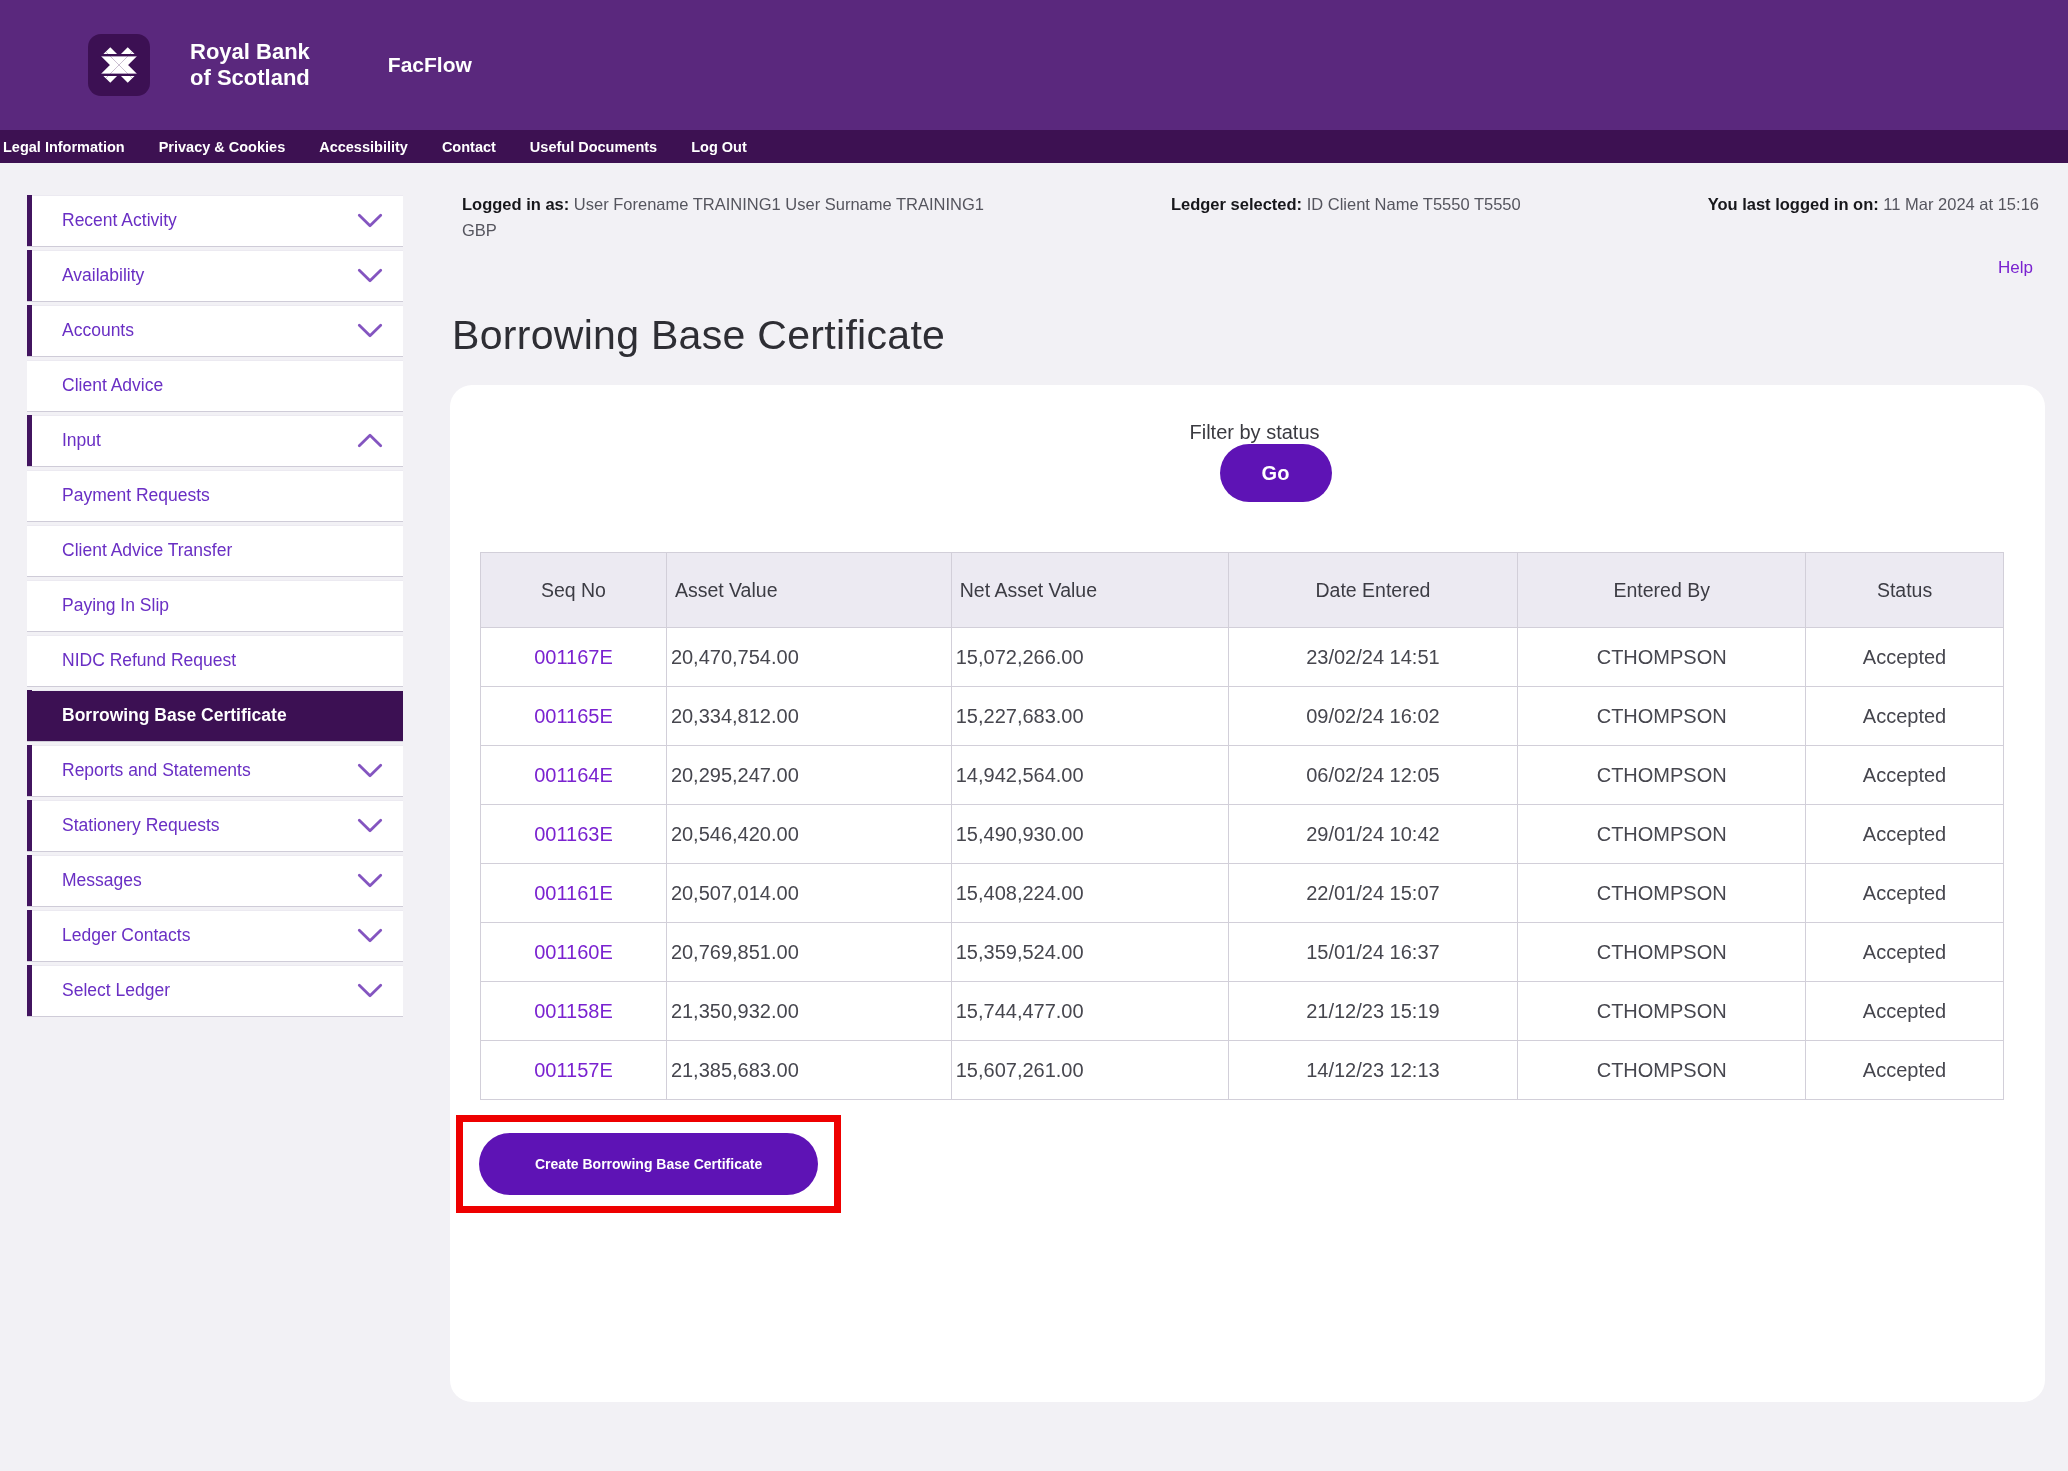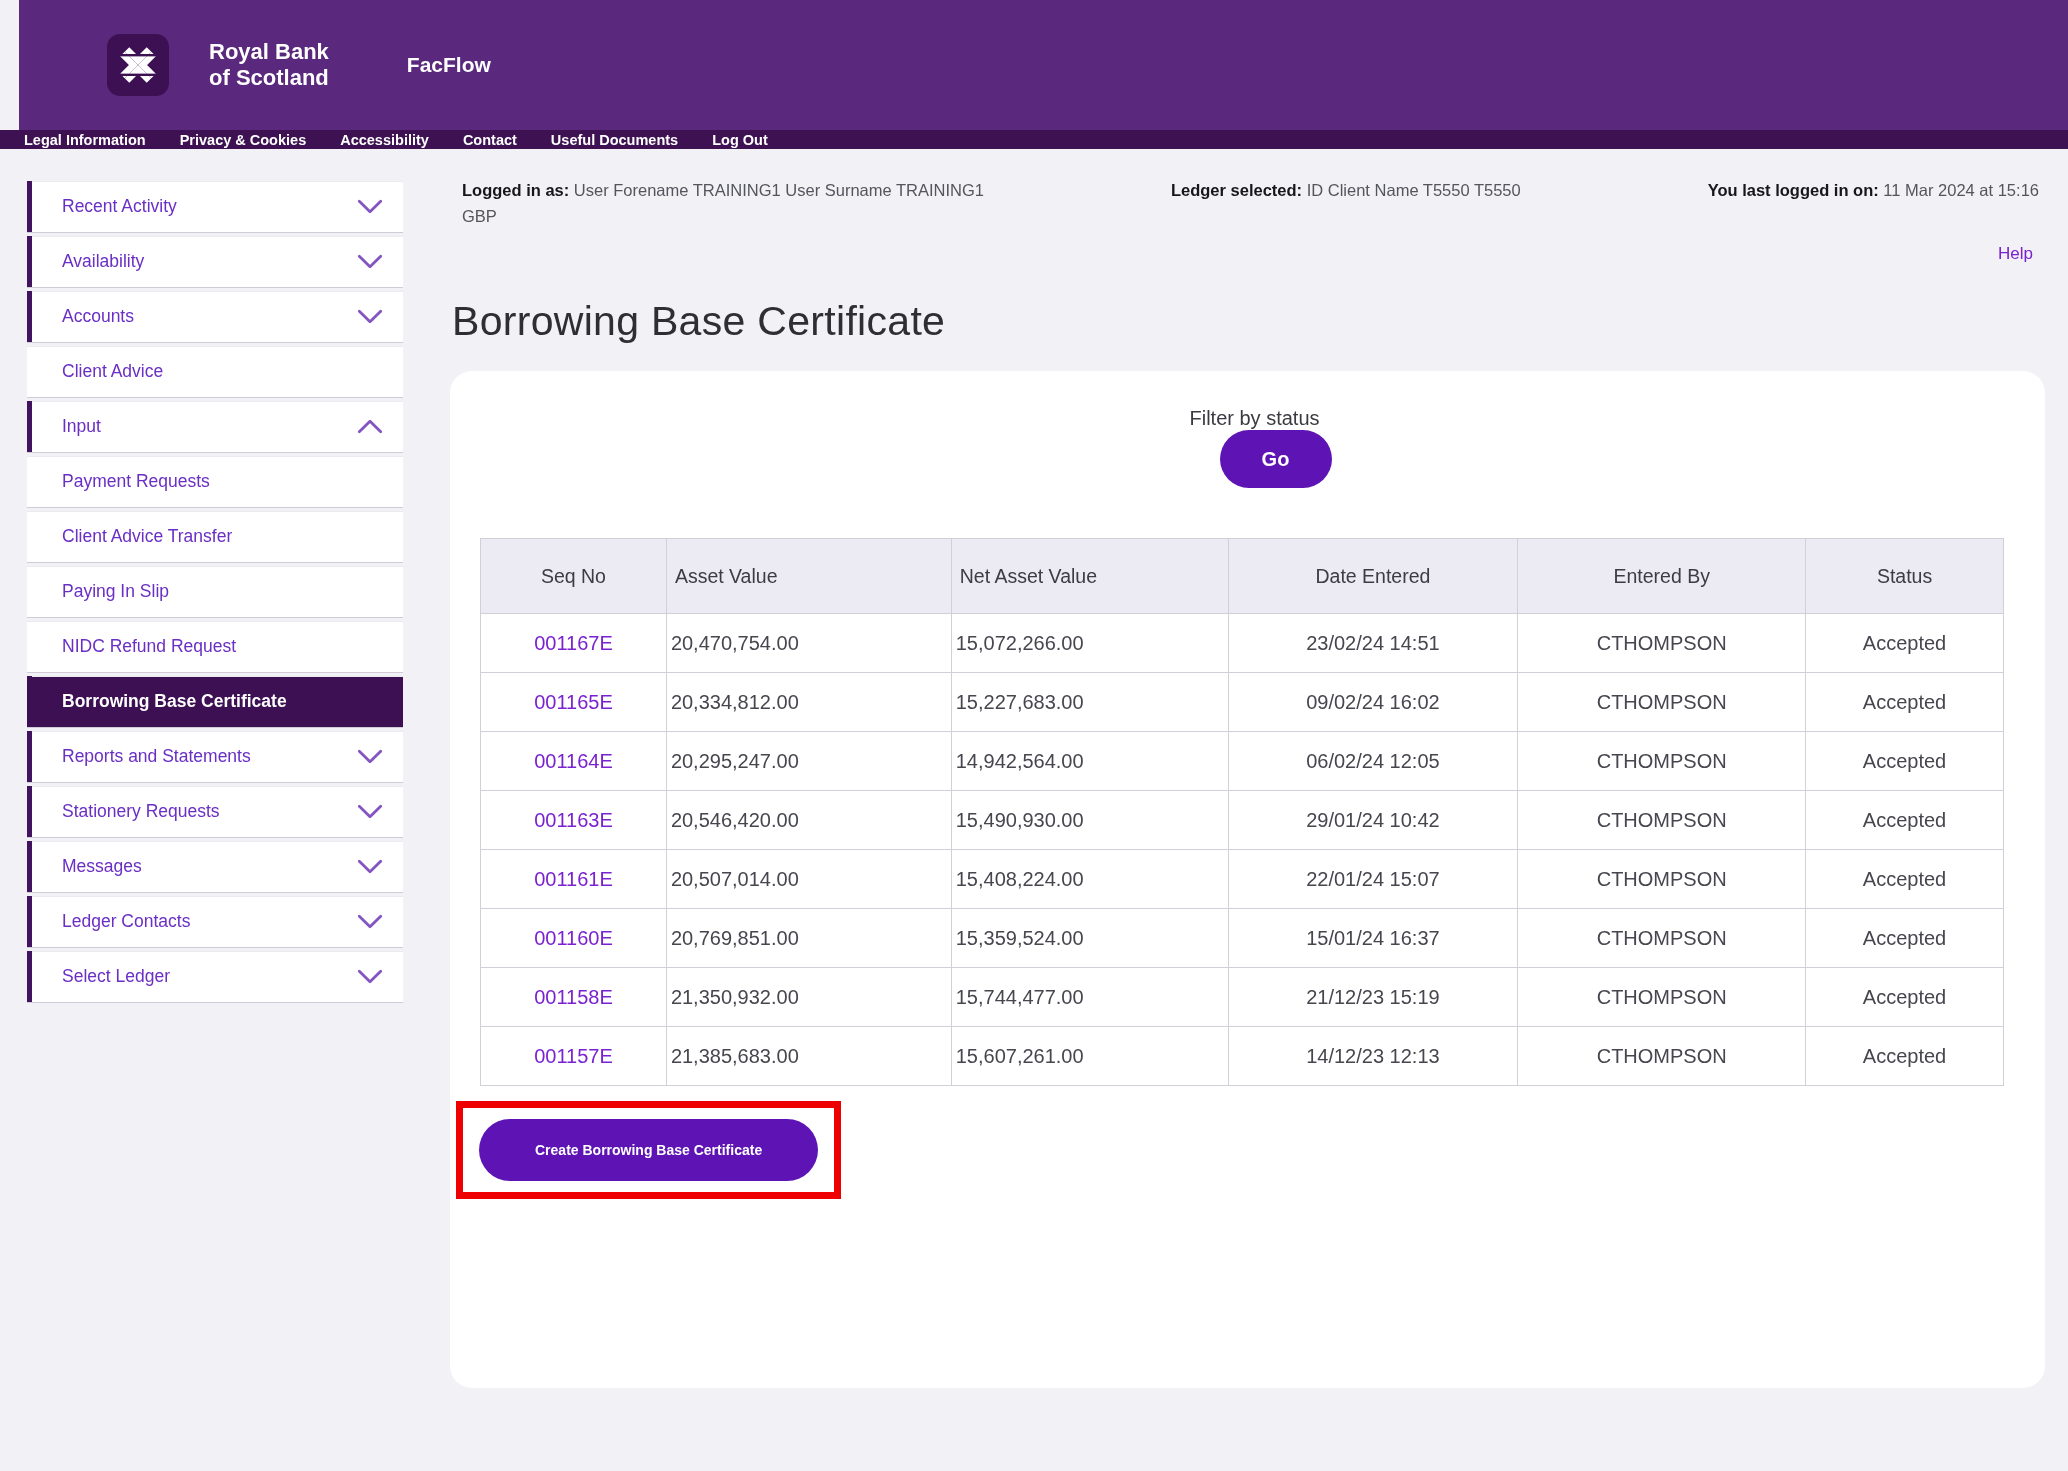--- a/index.html
+++ b/index.html
@@ -4,27 +4,27 @@
 <style>
   * { box-sizing: border-box; }
   html,body { margin:0; padding:0; }
   body {
     width:2068px; height:1471px; overflow:hidden;
     background:#F2F1F5;
     font-family:"Liberation Sans","DejaVu Sans",sans-serif;
     color:#46464e;
   }
   
-  .banner { height:130px; background:#5A287D; display:flex; align-items:center;margin-left:19px; }
+  .banner { height:130px; background:#5A287D; display:flex; align-items:center; }
   .logo-tile { width:62px; height:62px; background:#3C1053; border-radius:13px;
     margin-left:88px; display:flex; align-items:center; justify-content:center; flex:none; }
   .brand-text { color:#fff; font-weight:bold; font-size:22px; line-height:26px; margin-left:40px; }
   .app-name { color:#fff; font-weight:bold; font-size:21px; margin-left:78px; }
   
-  .topnav { height:19px; background:#3D1152; display:flex; align-items:center; gap:34px; padding-left:24px; }
+  .topnav { height:33px; background:#3D1152; display:flex; align-items:center; gap:34px; padding-left:3px; }
   .topnav-item { color:#fff; font-size:14.5px; font-weight:bold; text-decoration:none; cursor:pointer; white-space:nowrap; }
   
   .layout { display:flex; align-items:flex-start; }
   
   .sidebar { width:376px; margin:32px 0 0 27px; flex:none; }
   .side-item { height:51px; background:#fff; display:flex; align-items:center; justify-content:space-between;
     padding:0 20px 0 30px; border-left:5px solid #42145F; margin-bottom:4px; cursor:pointer;
     box-shadow:0 1px 0 #cfccd8, inset 0 1px 0 #eceaf1; }
   .side-item.sub { border-left:none; padding-left:35px; }
   .side-label { font-size:17.5px; font-weight:500; color:#6a2fc4; }

